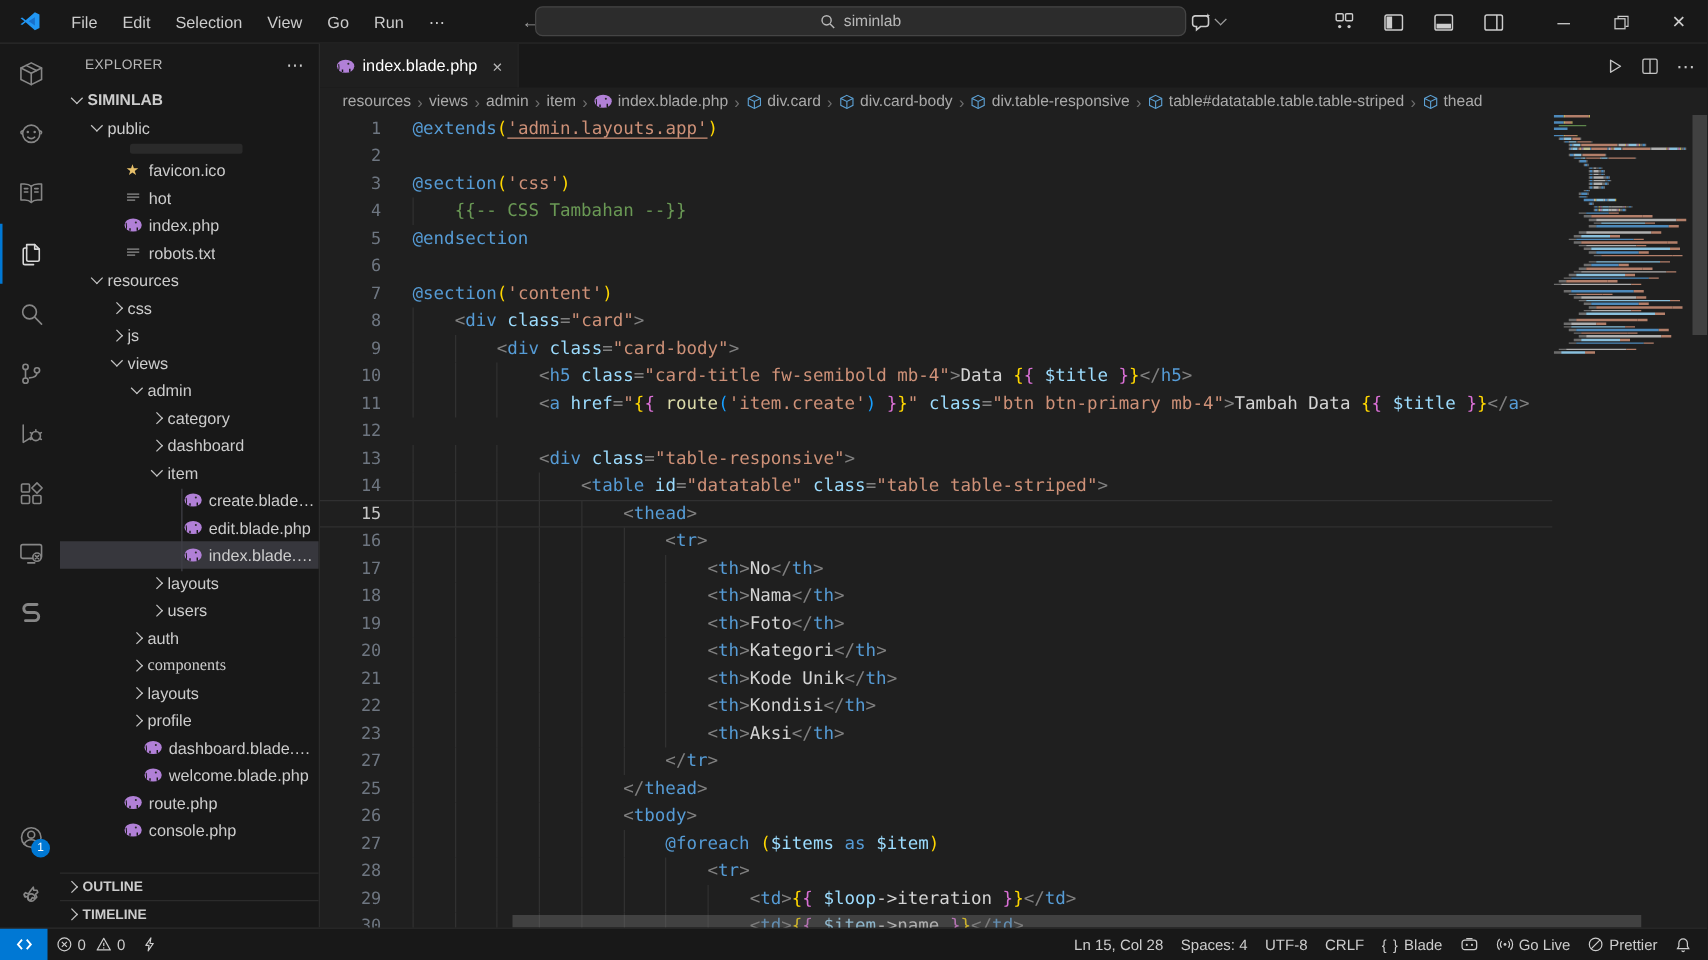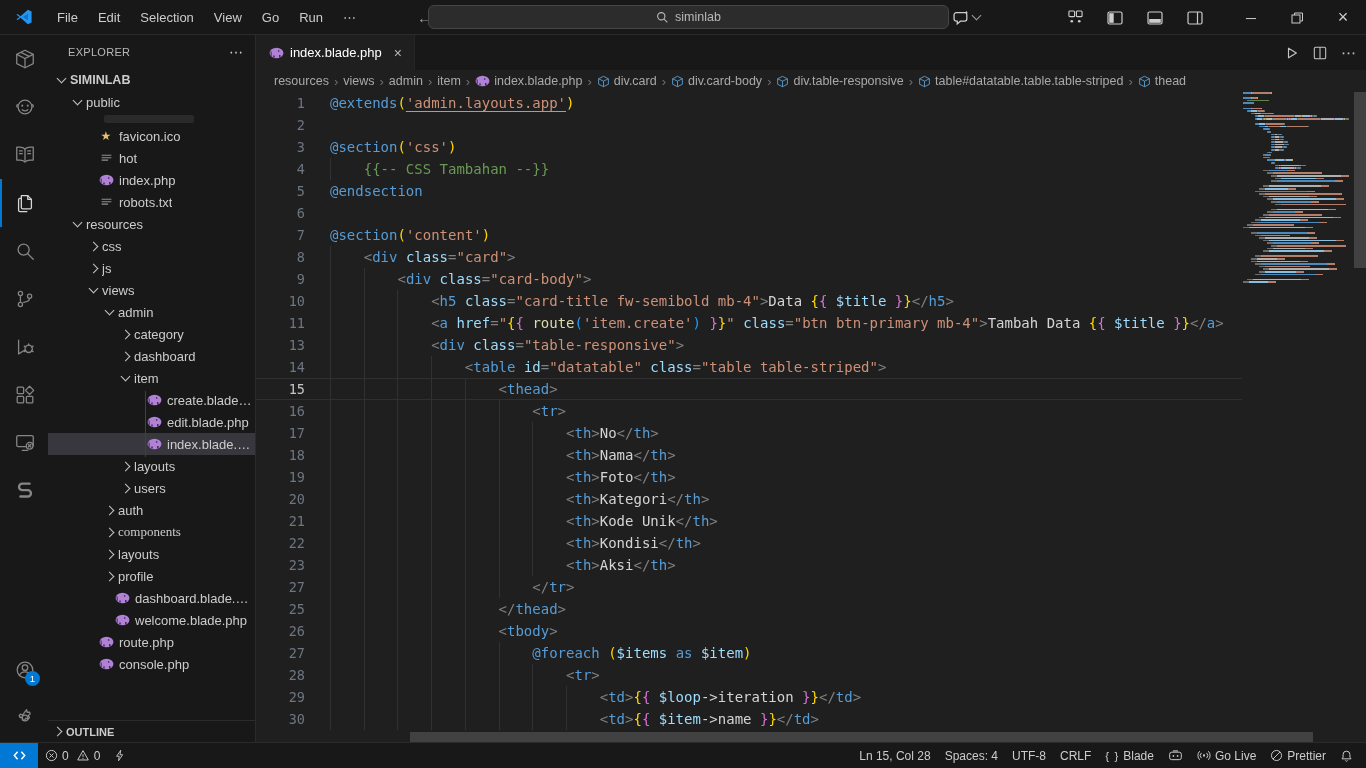--- a/index.html
+++ b/index.html
@@ -456,20 +456,24 @@
             </span>
             <span class="tlabel">console.php</span>
           </div>
           <div class="trow" style="padding-left: 50px; height: 12px;"></div>
           <div class="item-guide" style="top: 322px; height: 66px;"></div>
         </div>
       <div class="sb-section">
         <span class="chev closed"></span>
         <span>OUTLINE</span>
       </div>
+      <div class="sb-section">
+        <span class="chev closed"></span>
+        <span>TIMELINE</span>
+      </div>
     </div>
 
     <div class="editor">
       <div class="tabbar">
         <div class="tab">
           <span class="ficon" id="tabicon">
               <svg width="15" height="12" viewBox="0 0 18 14">
                 <ellipse cx="9" cy="7" rx="8.3" ry="6.3" fill="#b180d7"></ellipse>
                 <circle cx="11.6" cy="4.6" r="1" fill="#2a2a2a"></circle>
                 <path d="M2 12c.8-2.2.8-5 .3-7" stroke="#181818" stroke-width="1" fill="none"></path>
@@ -616,20 +620,24 @@
               <span class="ln">9</span>
               <span class="ctext"><span class="iguide" style="left: calc(0ch);"></span><span class="iguide" style="left: calc(4ch);"></span><span>        </span><span class="tk-punct">&lt;</span><span class="tk-tag">div</span><span class="tk-txt"> </span><span class="tk-attr">class</span><span class="tk-punct">=</span><span class="tk-str">"card-body"</span><span class="tk-punct">&gt;</span></span>
             </div>
             <div class="cline">
               <span class="ln">10</span>
               <span class="ctext"><span class="iguide" style="left: calc(0ch);"></span><span class="iguide" style="left: calc(4ch);"></span><span class="iguide" style="left: calc(8ch);"></span><span>            </span><span class="tk-punct">&lt;</span><span class="tk-tag">h5</span><span class="tk-txt"> </span><span class="tk-attr">class</span><span class="tk-punct">=</span><span class="tk-str">"card-title fw-semibold mb-4"</span><span class="tk-punct">&gt;</span><span class="tk-txt">Data </span><span class="tk-b1">{</span><span class="tk-b2">{</span><span class="tk-txt"> </span><span class="tk-var">$title</span><span class="tk-txt"> </span><span class="tk-b2">}</span><span class="tk-b1">}</span><span class="tk-punct">&lt;/</span><span class="tk-tag">h5</span><span class="tk-punct">&gt;</span></span>
             </div>
             <div class="cline">
               <span class="ln">11</span>
               <span class="ctext"><span class="iguide" style="left: calc(0ch);"></span><span class="iguide" style="left: calc(4ch);"></span><span class="iguide" style="left: calc(8ch);"></span><span>            </span><span class="tk-punct">&lt;</span><span class="tk-tag">a</span><span class="tk-txt"> </span><span class="tk-attr">href</span><span class="tk-punct">=</span><span class="tk-str">"</span><span class="tk-b1">{</span><span class="tk-b2">{</span><span class="tk-txt"> </span><span class="tk-fn">route</span><span class="tk-b3">(</span><span class="tk-str">'item.create'</span><span class="tk-b3">)</span><span class="tk-txt"> </span><span class="tk-b2">}</span><span class="tk-b1">}</span><span class="tk-str">"</span><span class="tk-txt"> </span><span class="tk-attr">class</span><span class="tk-punct">=</span><span class="tk-str">"btn btn-primary mb-4"</span><span class="tk-punct">&gt;</span><span class="tk-txt">Tambah Data </span><span class="tk-b1">{</span><span class="tk-b2">{</span><span class="tk-txt"> </span><span class="tk-var">$title</span><span class="tk-txt"> </span><span class="tk-b2">}</span><span class="tk-b1">}</span><span class="tk-punct">&lt;/</span><span class="tk-tag">a</span><span class="tk-punct">&gt;</span></span>
+            </div>
+            <div class="cline">
+              <span class="ln">12</span>
+              <span class="ctext"><span></span></span>
             </div>
             <div class="cline">
               <span class="ln">13</span>
               <span class="ctext"><span class="iguide" style="left: calc(0ch);"></span><span class="iguide" style="left: calc(4ch);"></span><span class="iguide" style="left: calc(8ch);"></span><span>            </span><span class="tk-punct">&lt;</span><span class="tk-tag">div</span><span class="tk-txt"> </span><span class="tk-attr">class</span><span class="tk-punct">=</span><span class="tk-str">"table-responsive"</span><span class="tk-punct">&gt;</span></span>
             </div>
             <div class="cline">
               <span class="ln">14</span>
               <span class="ctext"><span class="iguide" style="left: calc(0ch);"></span><span class="iguide" style="left: calc(4ch);"></span><span class="iguide" style="left: calc(8ch);"></span><span class="iguide" style="left: calc(12ch);"></span><span>                </span><span class="tk-punct">&lt;</span><span class="tk-tag">table</span><span class="tk-txt"> </span><span class="tk-attr">id</span><span class="tk-punct">=</span><span class="tk-str">"datatable"</span><span class="tk-txt"> </span><span class="tk-attr">class</span><span class="tk-punct">=</span><span class="tk-str">"table table-striped"</span><span class="tk-punct">&gt;</span></span>
             </div>
             <div class="cline active">

